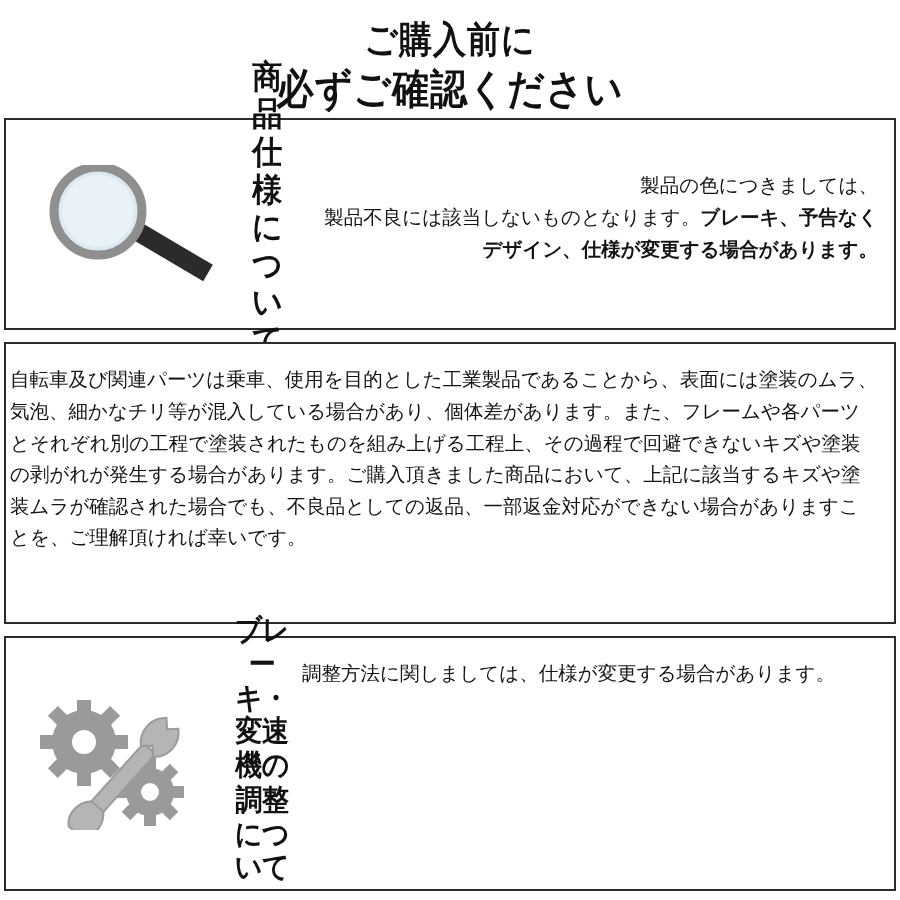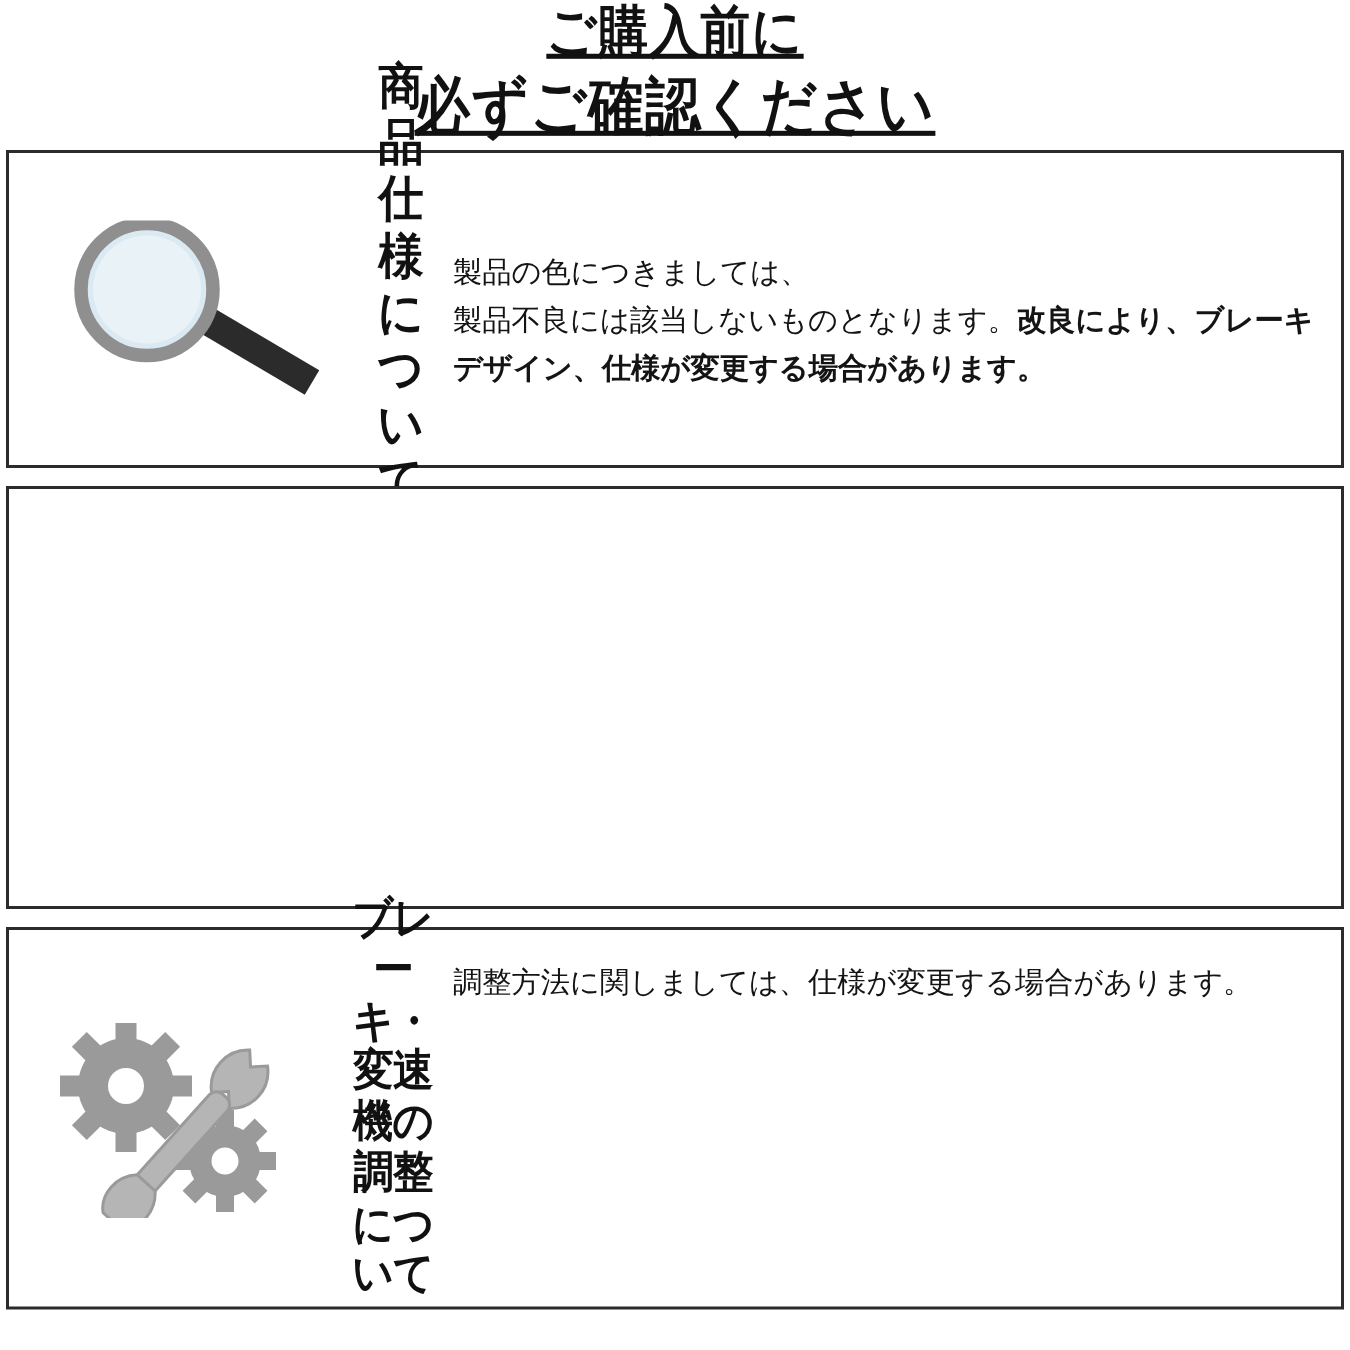--- a/index.html
+++ b/index.html
@@ -12,22 +12,22 @@
   }
   .page {
     width: 900px; height: 900px;
     position: relative;
     padding: 0;
   }
 
   
   .header {
     text-align: center;
+    padding-top: 18px;
     padding-bottom: 10px;
-    text-decoration: underline;
   }
   .header .line1 {
     font-size: 33px;
     font-weight: bold;
     letter-spacing: 1px;
     color: #111;
     line-height: 1.15;
     transform: scaleY(1.12);
     transform-origin: center top;
   }
@@ -86,21 +86,21 @@
     padding: 20px 16px 18px 4px;
     font-size: 19.5px;
     line-height: 1.62;
     color: #141414;
     letter-spacing: 0px;
   }
   .sec-body p { margin: 0; }
   .sec-body .b { font-weight: bold; }
 
   #section-1 { height: 212px; }
-  #section-1 .sec-body { padding-top: 65px; }
+  #section-1 .sec-body { padding-top: 50px; text-align: right; }
   #section-2 { height: 282px; }
   #section-3 { height: 255px; }
 
   
   .icon-magnifier { display:block; }
   
   .icon-paint { display:block; }
   
   .icon-gears { display:block; }
 </style>
@@ -123,27 +123,30 @@
             <circle cx="86" cy="46" r="44" fill="#dbeaf2" stroke="#8f8f8f" stroke-width="9"></circle>
             <circle cx="86" cy="46" r="36" fill="#e8f2f7" stroke="none"></circle>
           </g>
         </svg>
       </div>
       <div class="sec-title">商品仕様について</div>
     </div>
     <div class="sec-body">
       <p>製品の色につきましては、</p>
       <p>
-        <span>製品不良には該当しないものとなります。</span><span class="b">改良により、ブレーキ</span>
+        <span>製品不良には該当しないものとなります。</span><span class="b">ブレーキ、予告なく</span>
       </p>
       <p class="b">デザイン、仕様が変更する場合があります。</p>
     </div>
   </div>
 
   <div class="section" id="section-2">
+    <div class="sec-body">
+      <p>自転車及び関連パーツは乗車、使用を目的とした工業製品であることから、表面には塗装のムラ、気泡、細かなチリ等が混入している場合があり、個体差があります。また、フレームや各パーツとそれぞれ別の工程で塗装されたものを組み上げる工程上、その過程で回避できないキズや塗装の剥がれが発生する場合があります。ご購入頂きました商品において、上記に該当するキズや塗装ムラが確認された場合でも、不良品としての返品、一部返金対応ができない場合がありますことを、ご理解頂ければ幸いです。</p>
+    </div>
   </div>
 
   <div class="section" id="section-3">
     <div class="sec-left">
       <div class="sec-icon">
         <svg class="icon-gears" width="220" height="130" viewBox="0 0 220 130">
           <g fill="#9a9a9a">
 
             <g transform="translate(72,42)">
               <circle cx="0" cy="0" r="32"></circle>

